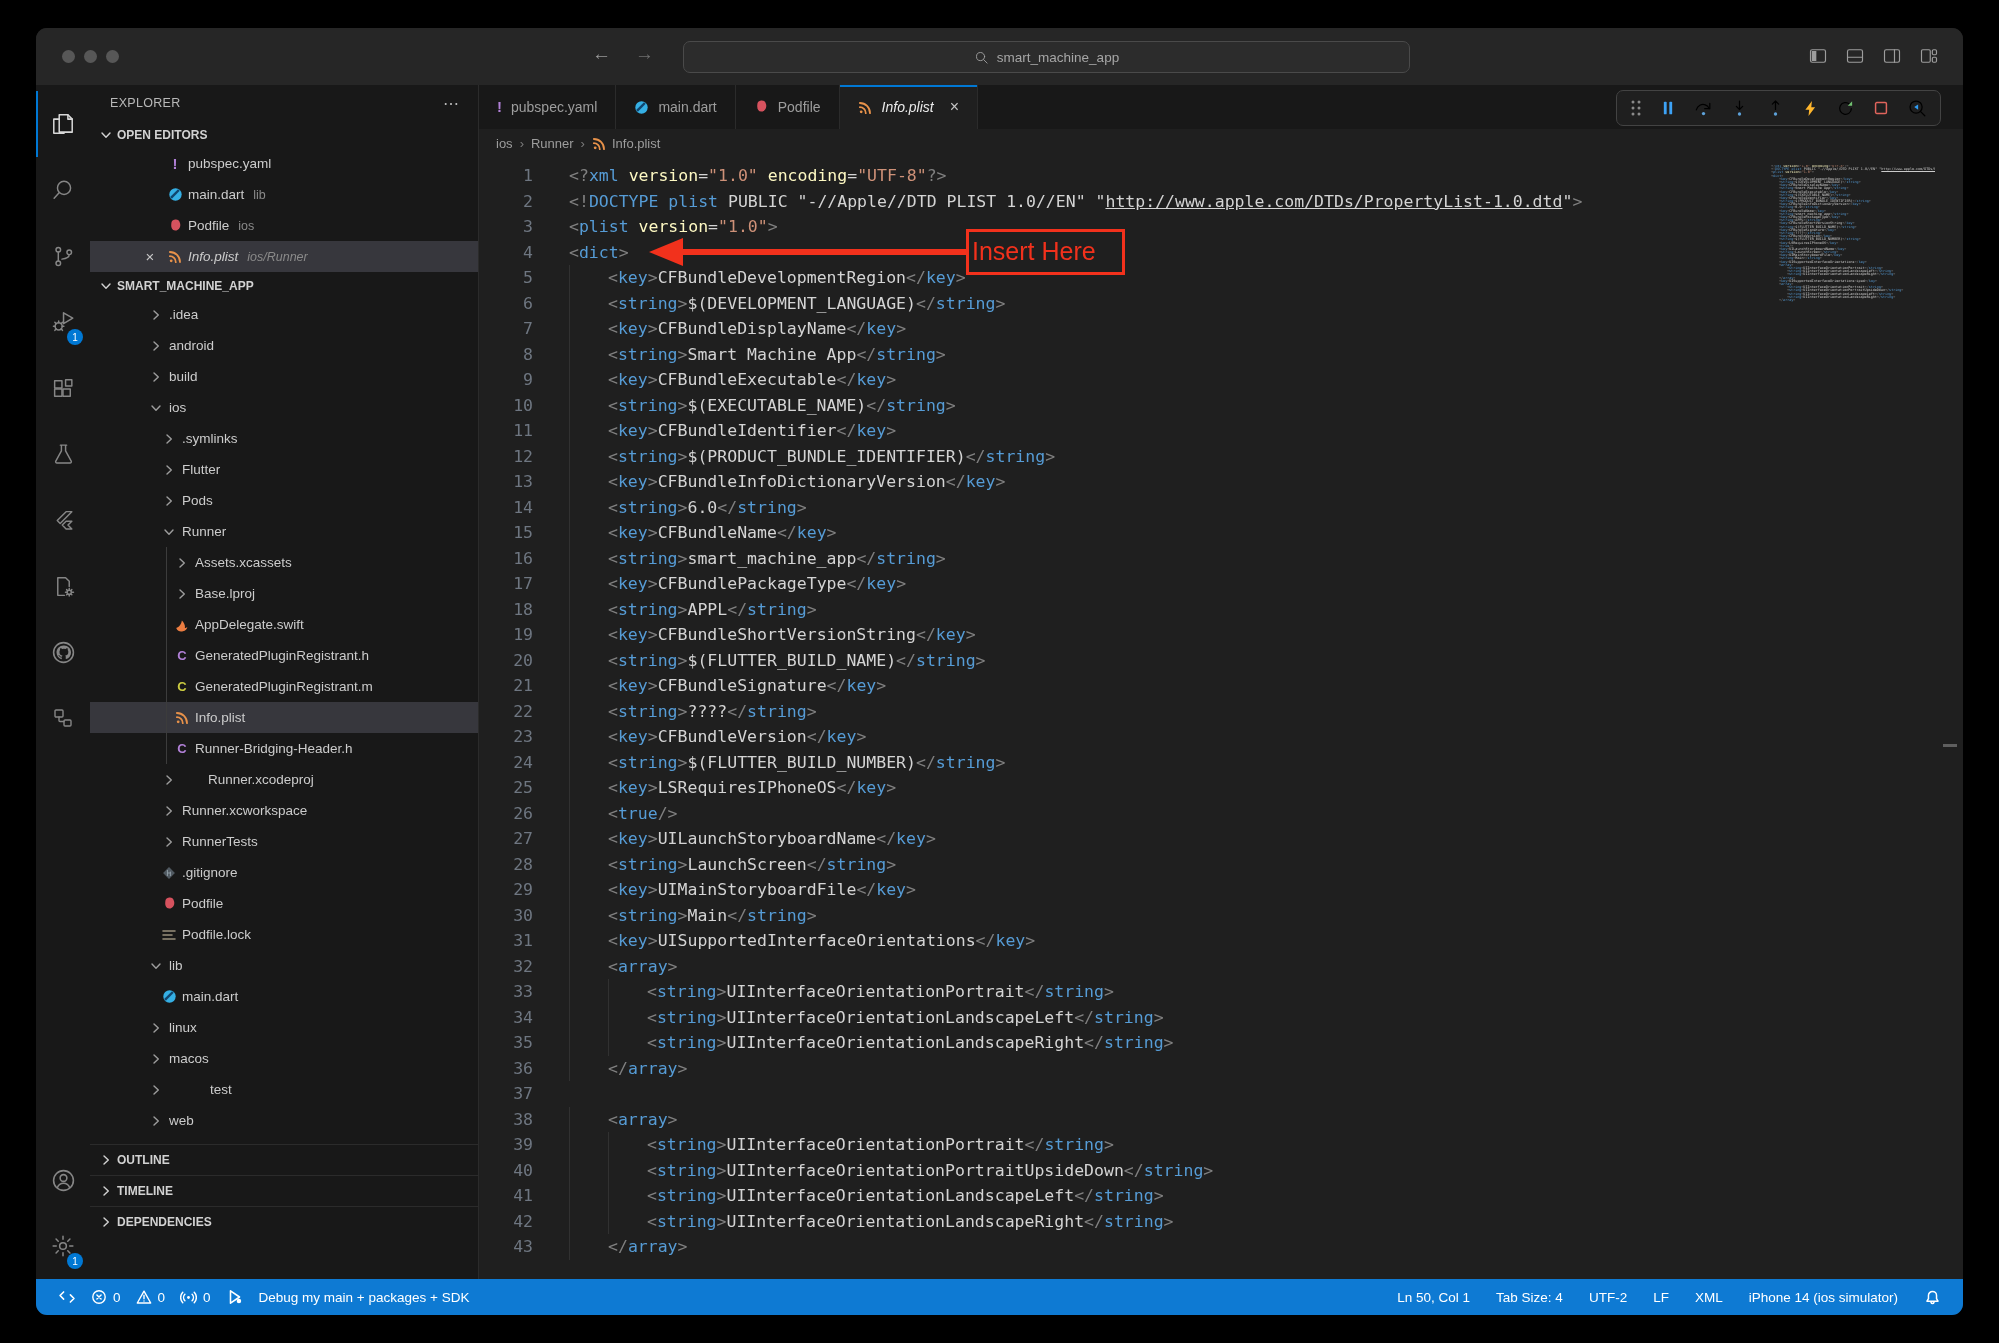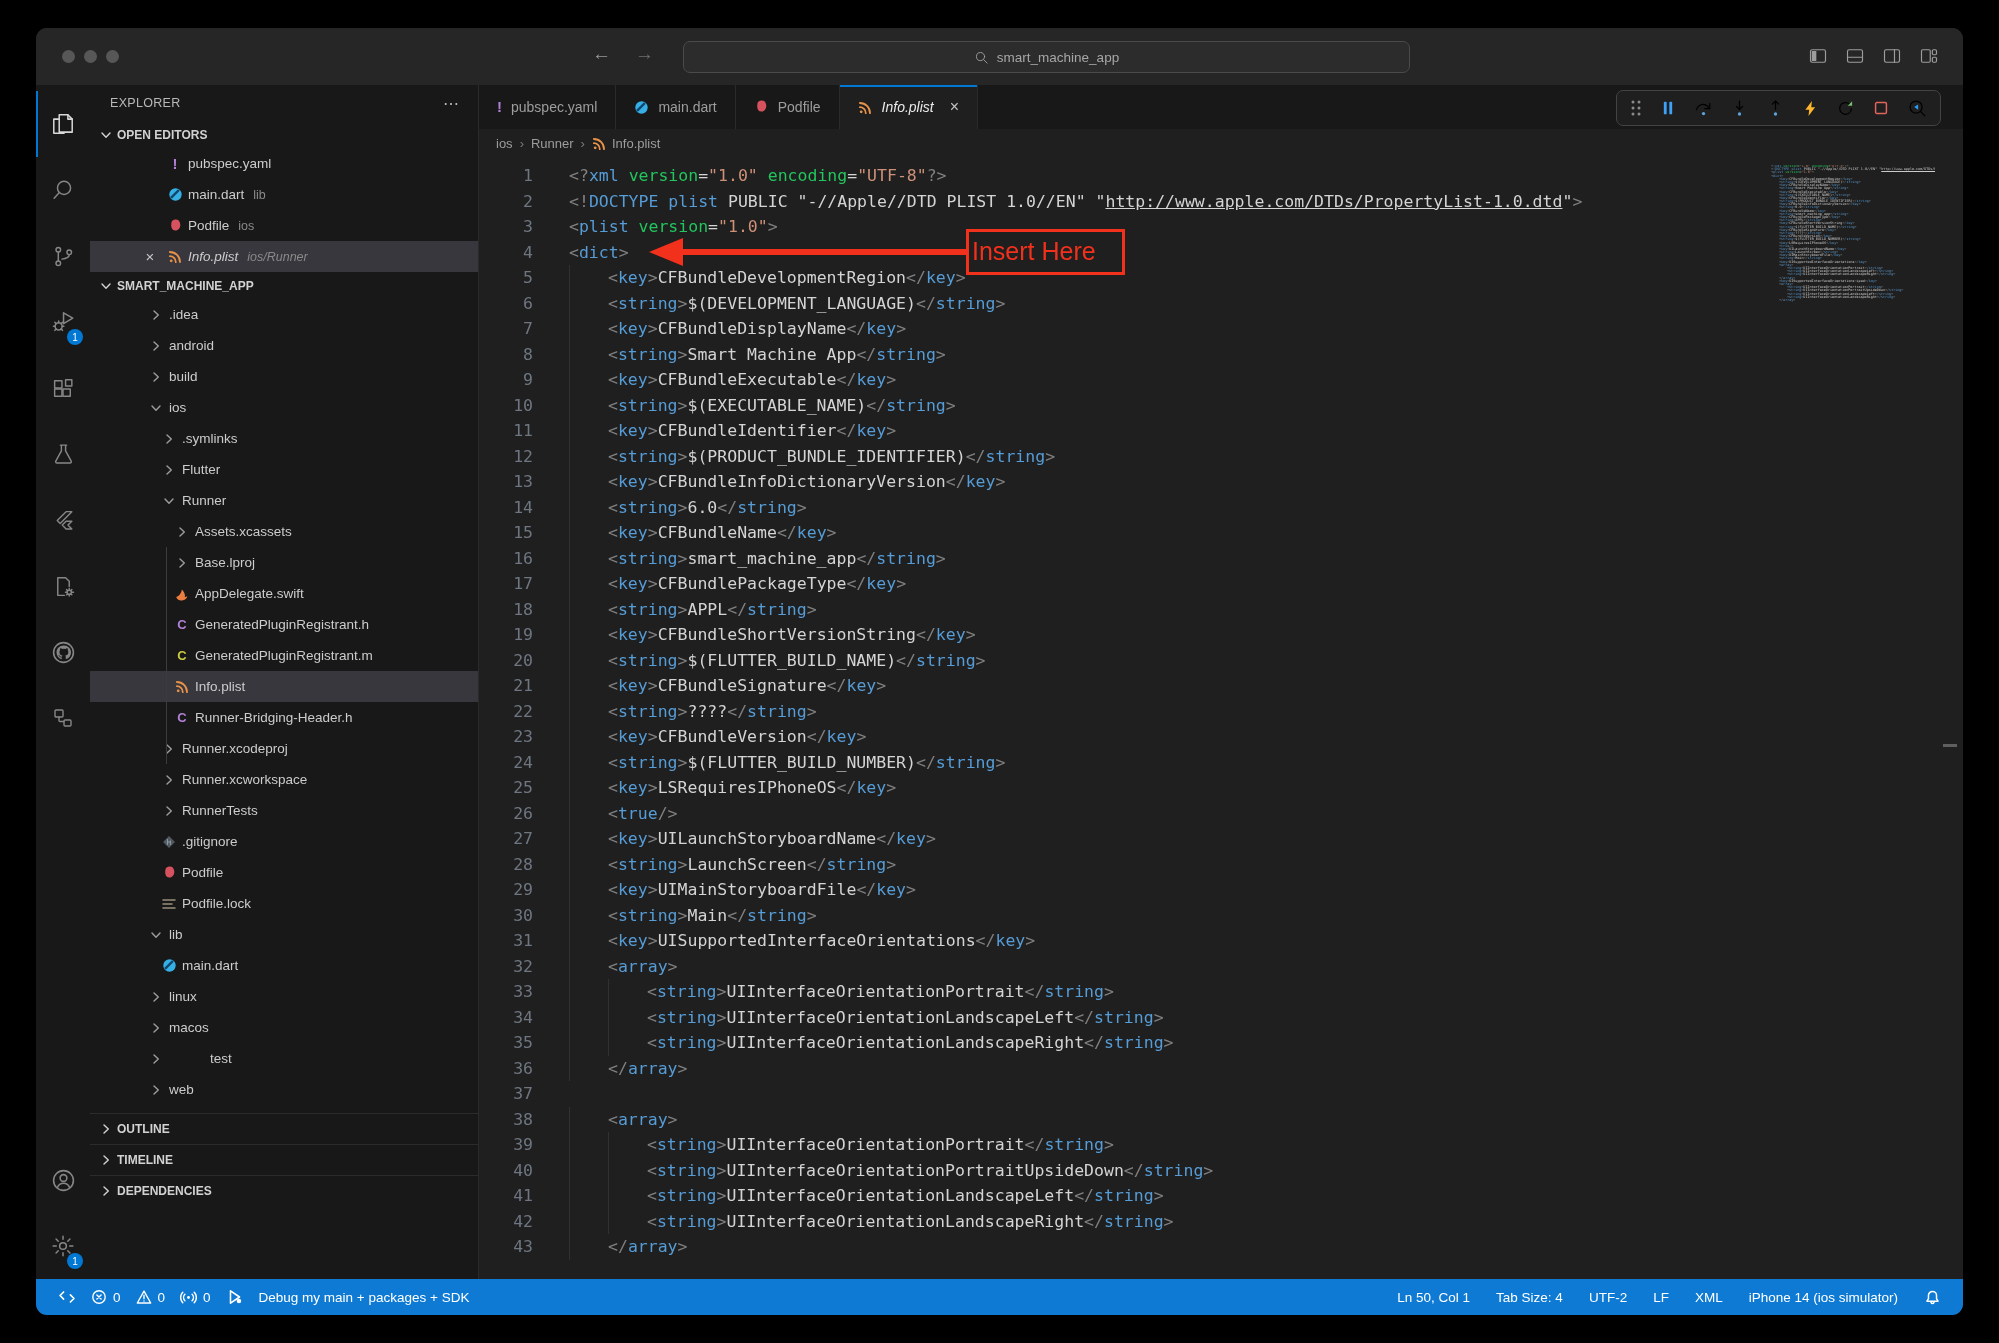--- a/index.html
+++ b/index.html
@@ -59,21 +59,21 @@
     font-size:13px;flex:0 0 auto;}
   .bc-sep{color:#7a7a7a;}
   .bc-item{display:flex;align-items:center;gap:5px;}
   
   .code-wrap{flex:1;position:relative;overflow:hidden;font-family:"DejaVu Sans Mono","Liberation Mono",monospace;
     font-size:16.5px;line-height:25.5px;padding-top:6px;}
   .code-line{display:flex;height:25.5px;white-space:pre;}
   .gutter{width:54px;text-align:right;color:#6e7681;flex:0 0 auto;}
   .lc{margin-left:36px;white-space:pre;}
   .ind{display:inline-block;width:38px;height:25.5px;vertical-align:top;border-left:1px solid #313131;}
-  .sp-p{color:#808080}.sp-t{color:#569cd6}.sp-a{color:#22c55e}.sp-s{color:#ce9178}
+  .sp-p{color:#808080}.sp-t{color:#569cd6}.sp-a{color:#fef9c3}.sp-s{color:#ce9178}
   .sp-w{color:#d4d4d4}.sp-u{color:#d4d4d4;text-decoration:underline;}
   .minimap{position:absolute;top:8px;right:28px;width:164px;font-size:3.4px;line-height:3.2px;
     overflow:hidden;pointer-events:none;opacity:.95;}
   .minimap .code-line{height:3.2px;}
   .minimap .lc{margin-left:0;}
   .minimap .ind{width:8px;height:3.2px;border:none;}
   .ovr-mark{position:absolute;right:6px;top:587px;width:14px;height:3px;background:#5f5f5f;}
   
   .ann-box{position:absolute;left:487px;top:72px;width:150px;height:40px;border:3px solid #f2311c;
     color:#f2311c;font-size:25px;display:flex;align-items:center;padding-left:3px;
@@ -354,20 +354,28 @@
             <span class="slot">
               <svg width="16" height="16" viewBox="0 0 16 16" fill="none" stroke="currentColor" stroke-width="1.4" stroke-linecap="round" stroke-linejoin="round">
                 <path d="M6 4l4.3 4L6 12"></path>
               </svg>
             </span>
             <span class="label">Flutter</span>
           </div>
           <div class="row" style="padding-left: 68px;">
             <span class="slot">
               <svg width="16" height="16" viewBox="0 0 16 16" fill="none" stroke="currentColor" stroke-width="1.4" stroke-linecap="round" stroke-linejoin="round">
+                <path d="M6 4l4.3 4L6 12"></path>
+              </svg>
+            </span>
+            <span class="label">Pods</span>
+          </div>
+          <div class="row" style="padding-left: 68px;">
+            <span class="slot">
+              <svg width="16" height="16" viewBox="0 0 16 16" fill="none" stroke="currentColor" stroke-width="1.4" stroke-linecap="round" stroke-linejoin="round">
                 <path d="M4 6l4 4.3L12 6"></path>
               </svg>
             </span>
             <span class="label">Runner</span>
           </div>
           <div class="row" style="padding-left: 81px;">
             <span class="slot">
               <svg width="16" height="16" viewBox="0 0 16 16" fill="none" stroke="currentColor" stroke-width="1.4" stroke-linecap="round" stroke-linejoin="round">
                 <path d="M6 4l4.3 4L6 12"></path>
               </svg>
@@ -410,21 +418,21 @@
               </svg>
             </span>
             <span class="label">Info.plist</span>
           </div>
           <div class="row" style="padding-left: 81px;">
             <span class="slot">
               <span style="color:#b180d7;font-weight:700;font-size:13px;line-height:1">C</span>
             </span>
             <span class="label">Runner-Bridging-Header.h</span>
           </div>
-          <div class="row" style="padding-left: 68px;">
+          <div class="row" style="padding-left: 68px; gap: 26px;">
             <span class="slot">
               <svg width="16" height="16" viewBox="0 0 16 16" fill="none" stroke="currentColor" stroke-width="1.4" stroke-linecap="round" stroke-linejoin="round">
                 <path d="M6 4l4.3 4L6 12"></path>
               </svg>
             </span>
             <span class="label">Runner.xcodeproj</span>
           </div>
           <div class="row" style="padding-left: 68px;">
             <span class="slot">
               <svg width="16" height="16" viewBox="0 0 16 16" fill="none" stroke="currentColor" stroke-width="1.4" stroke-linecap="round" stroke-linejoin="round">

